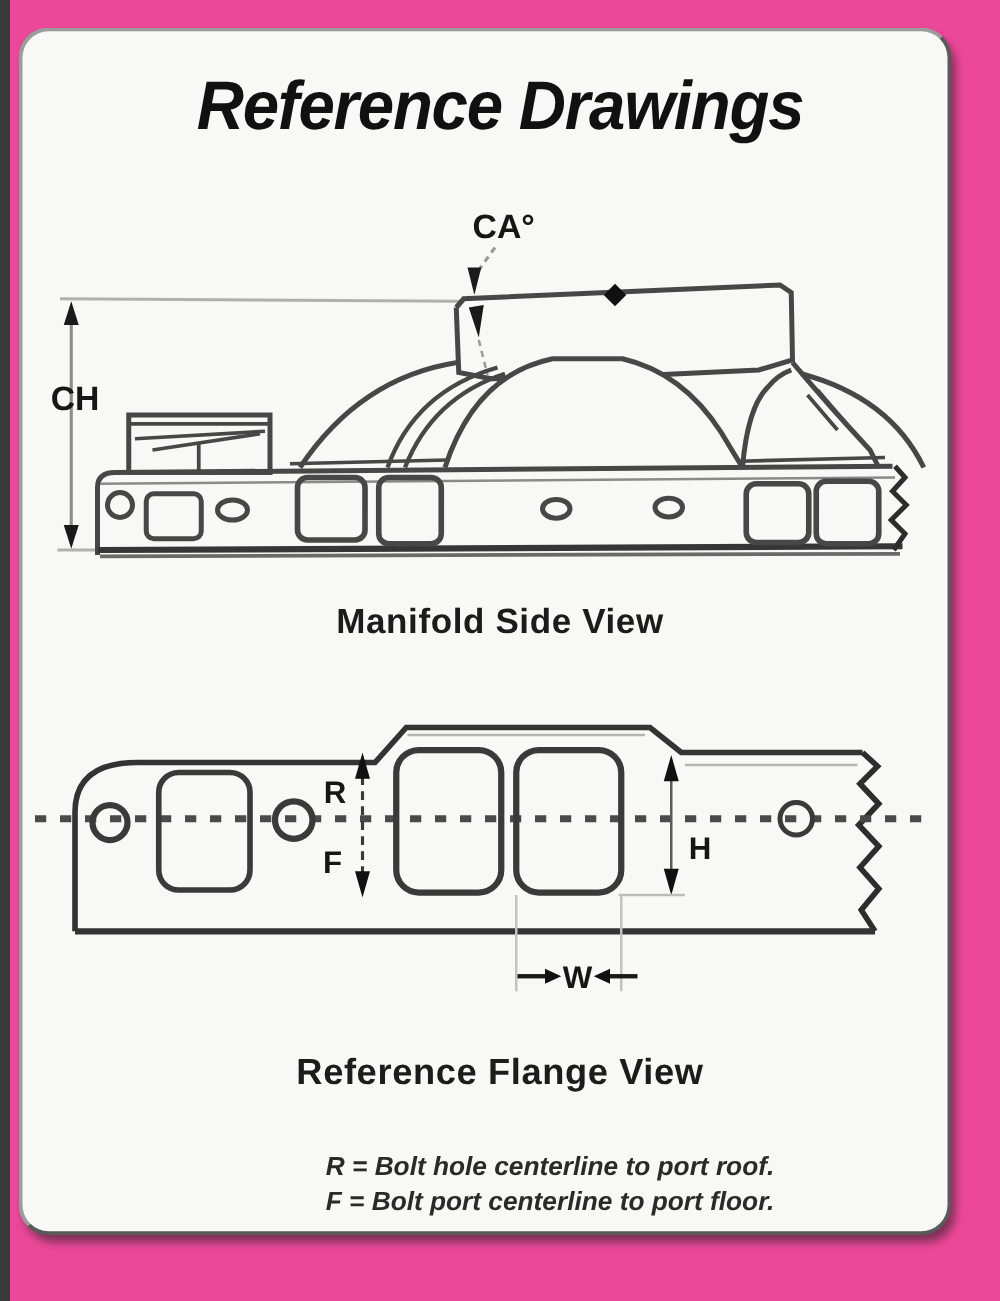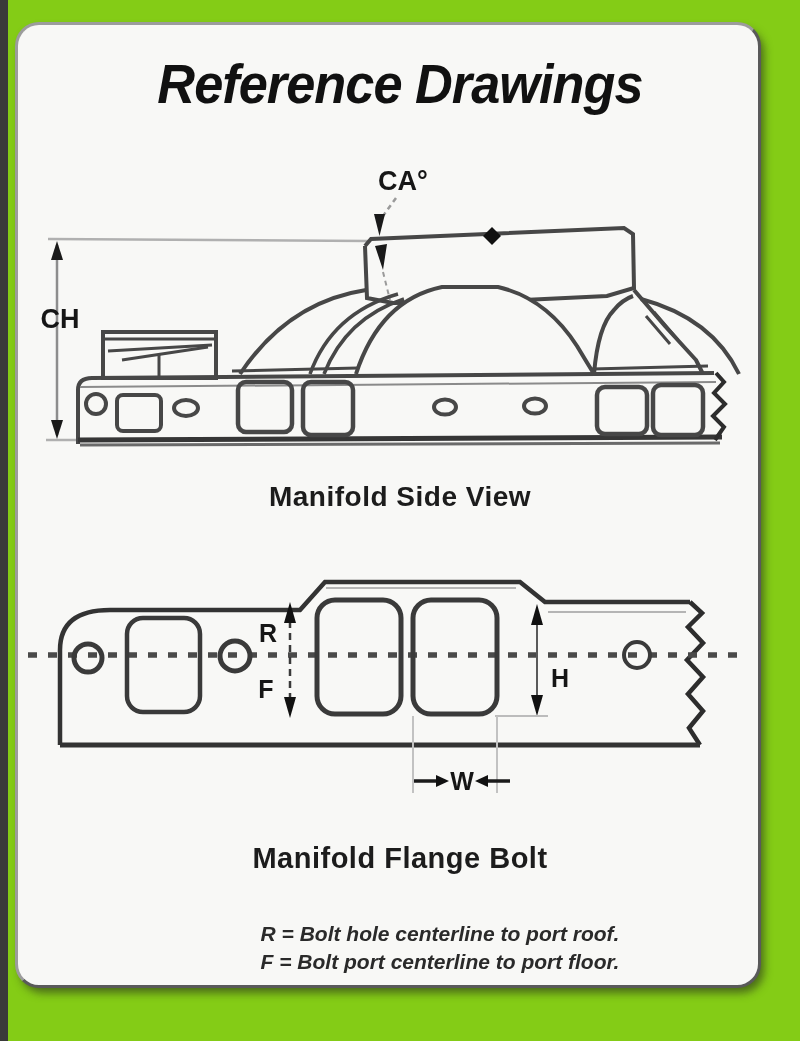--- a/index.html
+++ b/index.html
@@ -1,17 +1,17 @@
 <!DOCTYPE html>
 <html><head>
 <meta charset="utf-8">
 <style>
   html,body{margin:0;padding:0;background:#fdfdfc;}
   #canvas{position:relative;width:800px;height:1041px;overflow:hidden;
-          font-family:"Liberation Sans",sans-serif;background:#84cc16;}
+          font-family:"Liberation Sans",sans-serif;background:#ec4899;}
   #left-bar{position:absolute;left:0;top:0;width:8px;height:1041px;background:#3a3a3a;}
   #card{position:absolute;left:15px;top:22px;width:740px;height:960px;
         background:#f8f8f6;border:3px solid #9c9c9c;border-right-color:#5a5a5a;
         border-bottom-color:#5a5a5a;border-radius:24px;
         box-shadow:4px 6px 8px -1px rgba(30,30,30,0.55);}
   .title{position:absolute;left:0;top:44px;width:800px;height:80px;line-height:80px;
          text-align:center;font-size:55px;font-weight:bold;font-style:italic;
          color:#111;letter-spacing:-1px;transform:scaleX(0.95);}
   .caption{position:absolute;left:0;width:800px;text-align:center;font-weight:bold;
            color:#1c1c1c;letter-spacing:0.5px;}
@@ -124,17 +124,17 @@
     <text x="560" y="122" font-size="25" text-anchor="middle">H</text>
 
     <path d="M413,151 L413,228 M497,151 L497,228" stroke="#c2c2c2" stroke-width="2" fill="none"></path>
     <path d="M414,216 L436,216" stroke="#1a1a1a" stroke-width="3.5" fill="none"></path>
     <polygon points="436,210 436,222 449,216" fill="#111"></polygon>
     <text x="462" y="225" font-size="25" text-anchor="middle">W</text>
     <polygon points="488,210 488,222 475,216" fill="#111"></polygon>
     <path d="M488,216 L510,216" stroke="#1a1a1a" stroke-width="3.5" fill="none"></path>
   </svg>
 
-  <div class="caption" id="caption-flange">Manifold Flange Bolt</div>
+  <div class="caption" id="caption-flange">Reference Flange View</div>
 
   <div class="legend-line" id="legend-r">R = Bolt hole centerline to port roof.</div>
   <div class="legend-line" id="legend-f">F = Bolt port centerline to port floor.</div>
 </div>
 
 </body></html>

